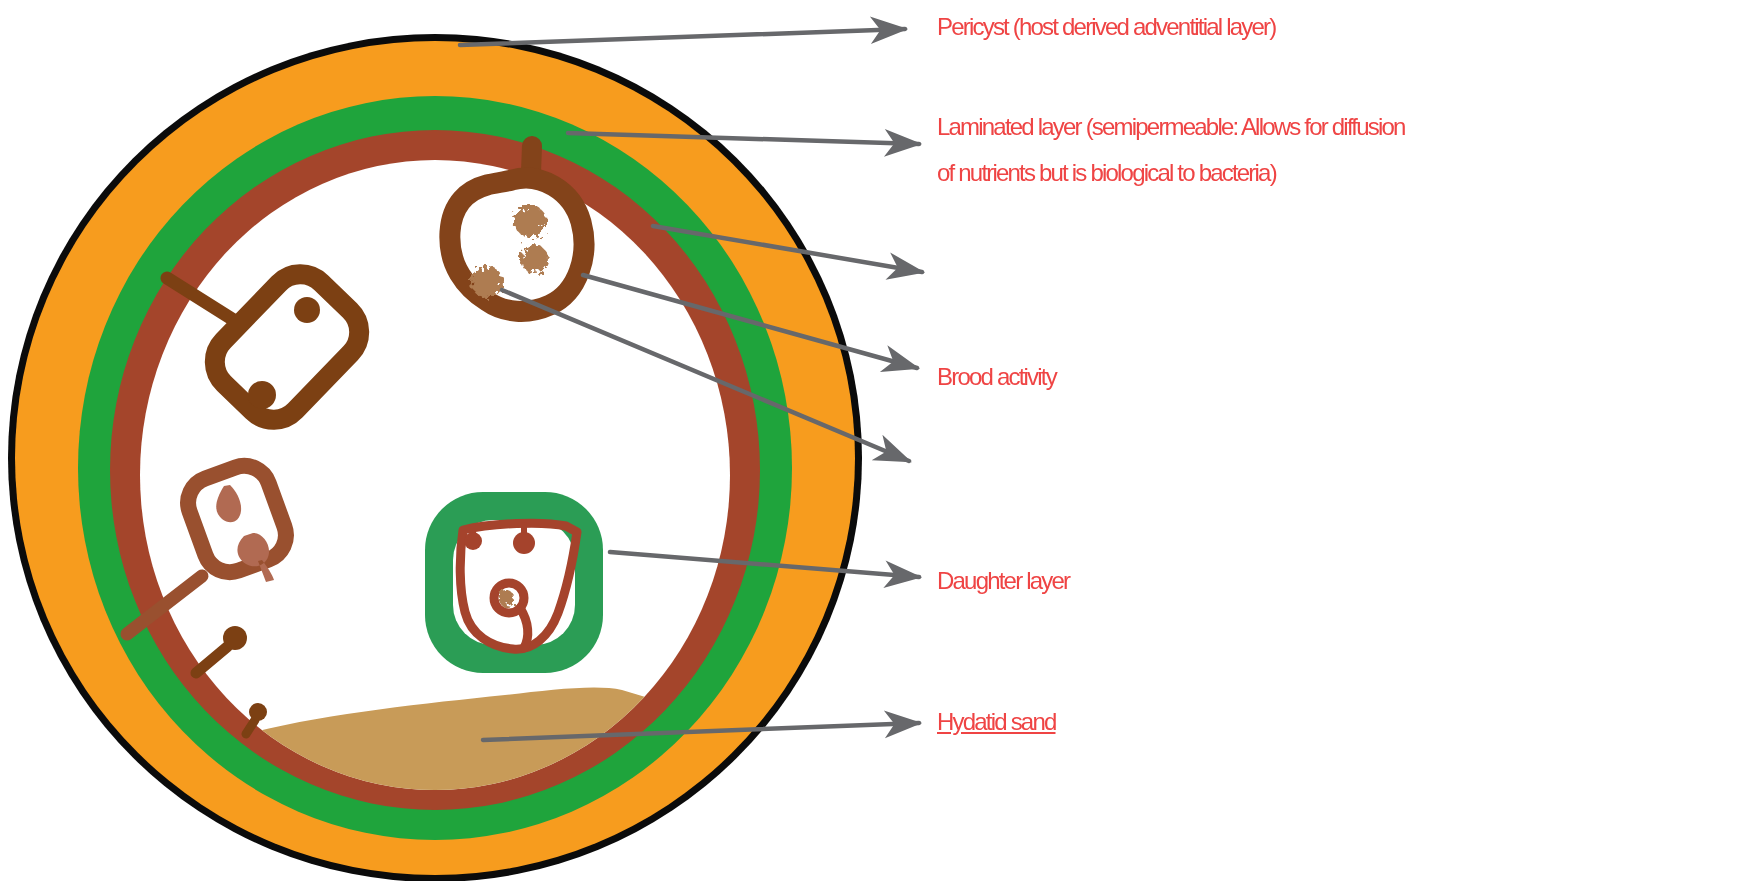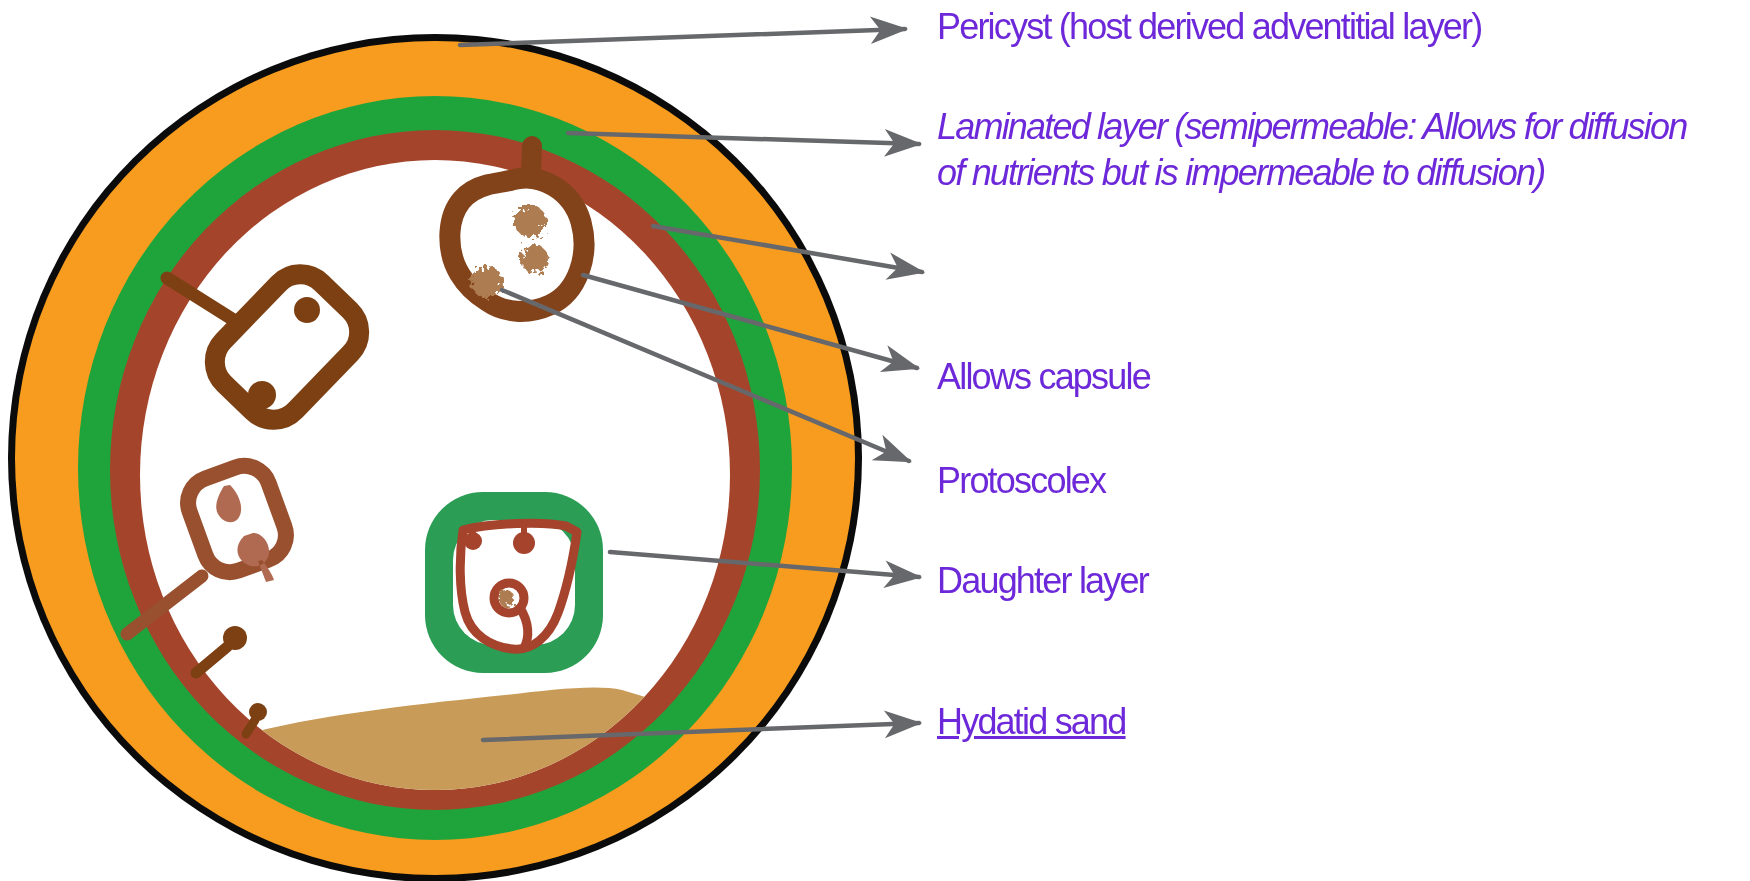--- a/index.html
+++ b/index.html
@@ -7,27 +7,27 @@
     position:relative;
     width:1750px;height:881px;
     overflow:hidden;
     background:#ffffff;
     font-family:"Liberation Sans","DejaVu Sans",sans-serif;
   }
   .stage svg{position:absolute;left:0;top:0;}
   .diagram-label{
     position:absolute;
     left:937px;
-    color:#6d28d9;
-    font-size:36px;
+    color:#ef4444;
+    font-size:24px;
     letter-spacing:-1.8px;
     line-height:46px;
     white-space:nowrap;
   }
-  .diagram-label .line{display:block;font-style:italic;}
+  .diagram-label .line{display:block;}
 </style>
 </head>
 <body>
 
 <div class="stage">
 
   <svg width="1750" height="881" viewBox="0 0 1750 881">
     <defs>
       <marker id="arrowhead" viewBox="0 0 12 10" refX="11" refY="5" markerWidth="9" markerHeight="7" orient="auto" markerUnits="strokeWidth">
         <path d="M0,0.6 L12,5 L0,9.4 L3.2,5 Z" fill="#67686B"></path>
@@ -107,20 +107,19 @@
       <line x1="583" y1="275" x2="917" y2="368" marker-end="url(#arrowhead)" stroke="#67686B"></line>
       <line x1="502" y1="290" x2="909" y2="461" marker-end="url(#arrowhead)" stroke="#67686B"></line>
       <line x1="610" y1="552" x2="919" y2="577" marker-end="url(#arrowhead)" stroke="#67686B"></line>
       <line x1="483" y1="740" x2="919" y2="723" marker-end="url(#arrowhead)" stroke="#67686B"></line>
     </g>
   </svg>
 
   <div class="diagram-label" style="top:4px;">Pericyst (host derived adventitial layer)</div>
   <div class="diagram-label" style="top:104px;">
     <span class="line">Laminated layer (semipermeable: Allows for diffusion</span>
-    <span class="line">of nutrients but is impermeable to diffusion)</span>
+    <span class="line">of nutrients but is biological to bacteria)</span>
   </div>
-  <div class="diagram-label" style="top:354px;">Allows capsule</div>
-  <div class="diagram-label" style="top:458px;">Protoscolex</div>
+  <div class="diagram-label" style="top:354px;">Brood activity</div>
   <div class="diagram-label" style="top:558px;">Daughter layer</div>
   <div class="diagram-label" style="top:699px;text-decoration:underline;">Hydatid sand</div>
 
 </div>
 
 </body></html>

